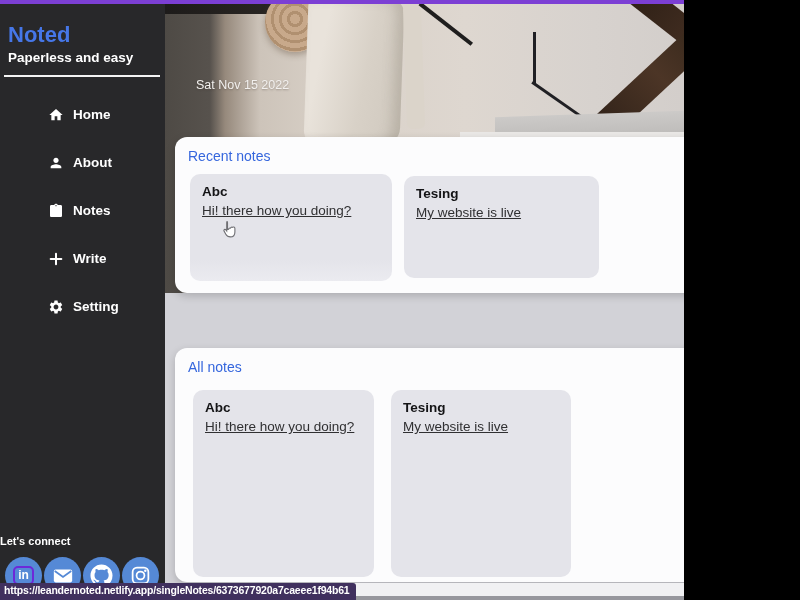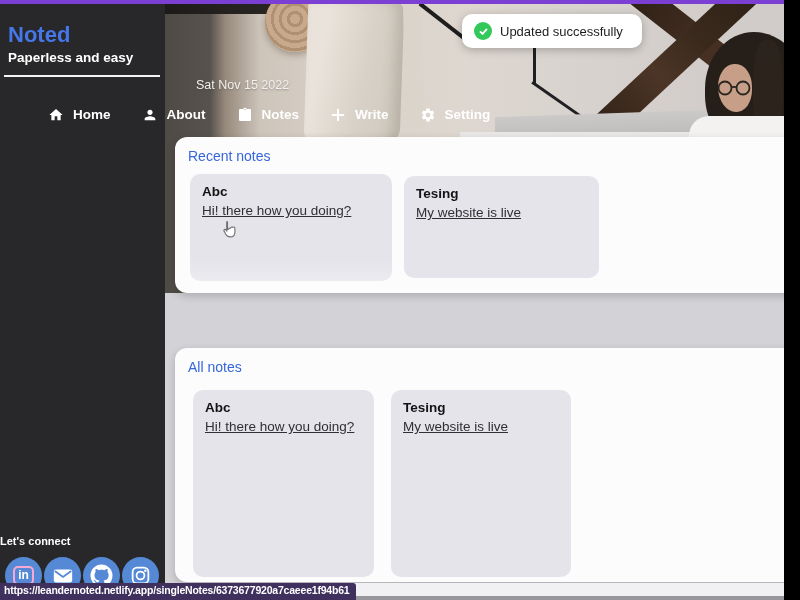--- a/index.html
+++ b/index.html
@@ -1,35 +1,35 @@
 <!DOCTYPE html>
 <html><head>
 <meta charset="utf-8">
 <style>
   html,body{margin:0;padding:0;background:#000;}
-  .stage{position:relative;width:784px;height:600px;overflow:hidden;
+  .stage{position:relative;width:684px;height:600px;overflow:hidden;
          background:#d2d2d7;font-family:"Liberation Sans",sans-serif;
          -webkit-font-smoothing:antialiased;}
   .topbar{position:absolute;left:0;top:0;width:800px;height:4px;background:#7c3fd4;z-index:60;}
 
   
   .sidebar{position:absolute;left:0;top:4px;width:165px;height:579px;background:#28282a;z-index:30;}
   .logo{position:absolute;left:8px;top:18px;font-size:22px;font-weight:bold;color:#4677e8;}
   .tagline{position:absolute;left:8px;top:46px;font-size:13.5px;font-weight:bold;color:#fff;}
   .side-rule{position:absolute;left:4px;top:63px;width:156px;border:0;border-top:2px solid #f4f4f4;}
-  .nav{position:absolute;left:48px;top:102px;display:flex;gap:31px;}
+  .nav{position:absolute;left:48px;top:102px;display:flex;flex-direction:column;gap:31px;}
   .nav-item{display:flex;align-items:center;gap:9px;height:17px;color:#fff;
             font-size:13.5px;font-weight:bold;cursor:pointer;white-space:nowrap;}
   .nav-item svg{width:16px;height:16px;flex:0 0 16px;}
   .connect-label{position:absolute;left:0;top:531px;width:165px;text-align:left;
                  color:#fff;font-size:11px;font-weight:bold;}
   .social-row{position:absolute;left:5px;top:553px;display:flex;gap:2px;}
   .social-circle{width:37px;height:37px;border-radius:50%;background:#5589d6;
                  display:flex;align-items:center;justify-content:center;cursor:pointer;}
-  .li-glyph{border:2px solid #f9a8d4;border-radius:5px;color:#fff;font-weight:bold;
+  .li-glyph{border:2px solid #6d28d9;border-radius:5px;color:#fff;font-weight:bold;
             font-size:12px;padding:1px 3px;line-height:13px;}
 
   
   .hero{position:absolute;left:165px;top:4px;width:635px;height:289px;overflow:hidden;z-index:1;
         background:linear-gradient(90deg,#4e4a45 0px,#57524d 45px,#96897c 60px,
           #cdc4ba 95px,#d9d1c8 170px,#ded7d0 300px,#d7d2ce 430px,#d2cdca 540px,#cfcbc8 635px);}
   .hero *{position:absolute;}
   .hero-dark-top{left:0;top:0;width:175px;height:10px;
         background:linear-gradient(90deg,#1d1b1a,#2b2724 70%,rgba(43,39,36,0));}
   .basket{left:100px;top:-12px;width:60px;height:60px;border-radius:50%;
@@ -184,28 +184,20 @@
     <svg class="glasses" width="40" height="16" viewBox="0 0 40 16">
       <circle cx="10" cy="8" r="6.5" fill="none" stroke="#2a2622" stroke-width="1.8"></circle>
       <circle cx="28" cy="8" r="6.5" fill="none" stroke="#2a2622" stroke-width="1.8"></circle>
       <path d="M16.5 7h5" stroke="#2a2622" stroke-width="1.8"></path>
     </svg>
     <div class="strand"></div>
     <div class="shirt"></div>
     <div class="hero-date">Sat Nov 15 2022</div>
   </div>
 
-  <div class="toast">
-    <div class="toast-check">
-      <svg width="11" height="11" viewBox="0 0 18 18" fill="none" stroke="#fff" stroke-width="3" stroke-linecap="round" stroke-linejoin="round">
-          <path d="M4 9.5l3.5 3.5L14 5.5"></path>
-        </svg>
-    </div>
-    <span class="toast-msg">Updated successfully</span>
-  </div>
 
   <div class="panel panel-recent">
     <div class="panel-title">Recent notes</div>
     <div class="note-card card-0">
       <div class="note-title">Abc</div>
       <div class="note-body">Hi! there how you doing?</div>
       <svg class="hand-cursor" width="18" height="20" viewBox="0 0 18 20">
         <path d="M6.6 1.6c.5 0 .9.4.9.9v7l1.1-.2c.2-1 1.1-1.4 1.9-1.2.3-.9 1.4-1.2 2.1-.8.5-.6 2.3-.4 2.3 1.3v3.3c0 3.1-1.7 5-4.6 5-2.4 0-3.5-.9-4.5-2.7L4 10.9c-.4-.6.1-1.5.9-1.5.4 0 .8.2 1 .5l.8 1V2.5c0-.5.4-.9.9-.9z" fill="#fff" stroke="#6e6e73" stroke-width="1.1"></path>
       </svg>
     </div>

